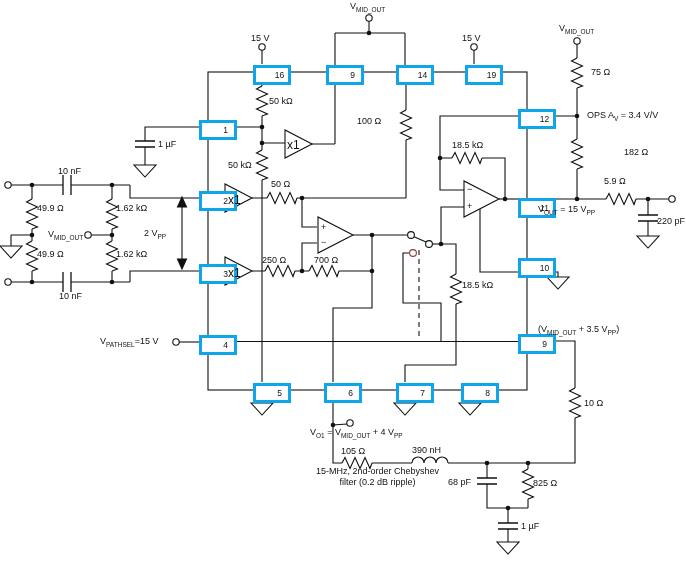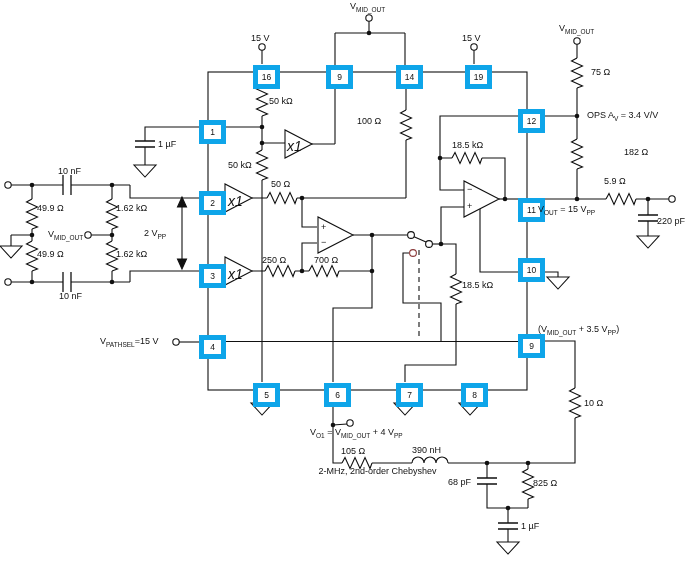--- a/index.html
+++ b/index.html
@@ -1,23 +1,23 @@
 <!DOCTYPE html>
 <html><head>
 <meta charset="utf-8">
 <style>
   html,body{margin:0;padding:0;background:#fff;}
   #stage{position:relative;width:686px;height:566px;background:#ffffff;overflow:hidden;
          font-family:"Liberation Sans", sans-serif;color:#111;}
   #stage svg{position:absolute;left:0;top:0;}
   .lbl{position:absolute;font-size:9px;line-height:10px;white-space:nowrap;color:#111;}
   .lbl sub{font-size:6.5px;line-height:0;}
-  .pin{position:absolute;width:17px;height:14px;border:5px solid #0ea5e9;background:#fff;
-       display:flex;align-items:center;justify-content:center;font-size:8.5px;color:#111;}
-  .gain{position:absolute;font-size:14px;color:#111;font-style:italic;}
+  .pin{position:absolute;width:17px;height:14px;border:3px solid #0ea5e9;background:#fff;
+       display:flex;align-items:center;justify-content:center;font-size:8.5px;color:#111;padding-left:15px;}
+  .gain{position:absolute;font-size:12px;color:#111;}
   .sign{position:absolute;font-size:9px;color:#111;}
   .note{position:absolute;font-size:9px;line-height:11px;text-align:center;color:#111;}
 </style>
 </head>
 <body>
 
 <div id="stage">
 
 <svg width="686" height="566" viewBox="0 0 686 566">
   <g stroke="#111" stroke-width="1.1" fill="none">
@@ -270,16 +270,17 @@
 <div class="lbl" style="left:310px;top:427px"><span>V</span><sub>O1</sub><span> = V</span><sub>MID_OUT</sub><span> + 4 V</span><sub>PP</sub></div>
 <div class="lbl" style="left:538px;top:324px"><span>(V</span><sub>MID_OUT</sub><span> + 3.5 V</span><sub>PP</sub><span>)</span></div>
 <div class="lbl" style="left:584px;top:398px">10 Ω</div>
 <div class="lbl" style="left:341px;top:446px">105 Ω</div>
 <div class="lbl" style="left:412px;top:445px">390 nH</div>
 <div class="lbl" style="left:448px;top:477px">68 pF</div>
 <div class="lbl" style="left:533px;top:478px">825 Ω</div>
 <div class="lbl" style="left:521px;top:521px">1 µF</div>
 
 <div class="note" style="left:300px;top:466px;width:155px">
-  <div>2-MHz, 2nd-order Chebyshev</div>
+  <div>15-MHz, 2nd-order Chebyshev</div>
+  <div>filter (0.2 dB ripple)</div>
 </div>
 
 </div>
 
 </body></html>

